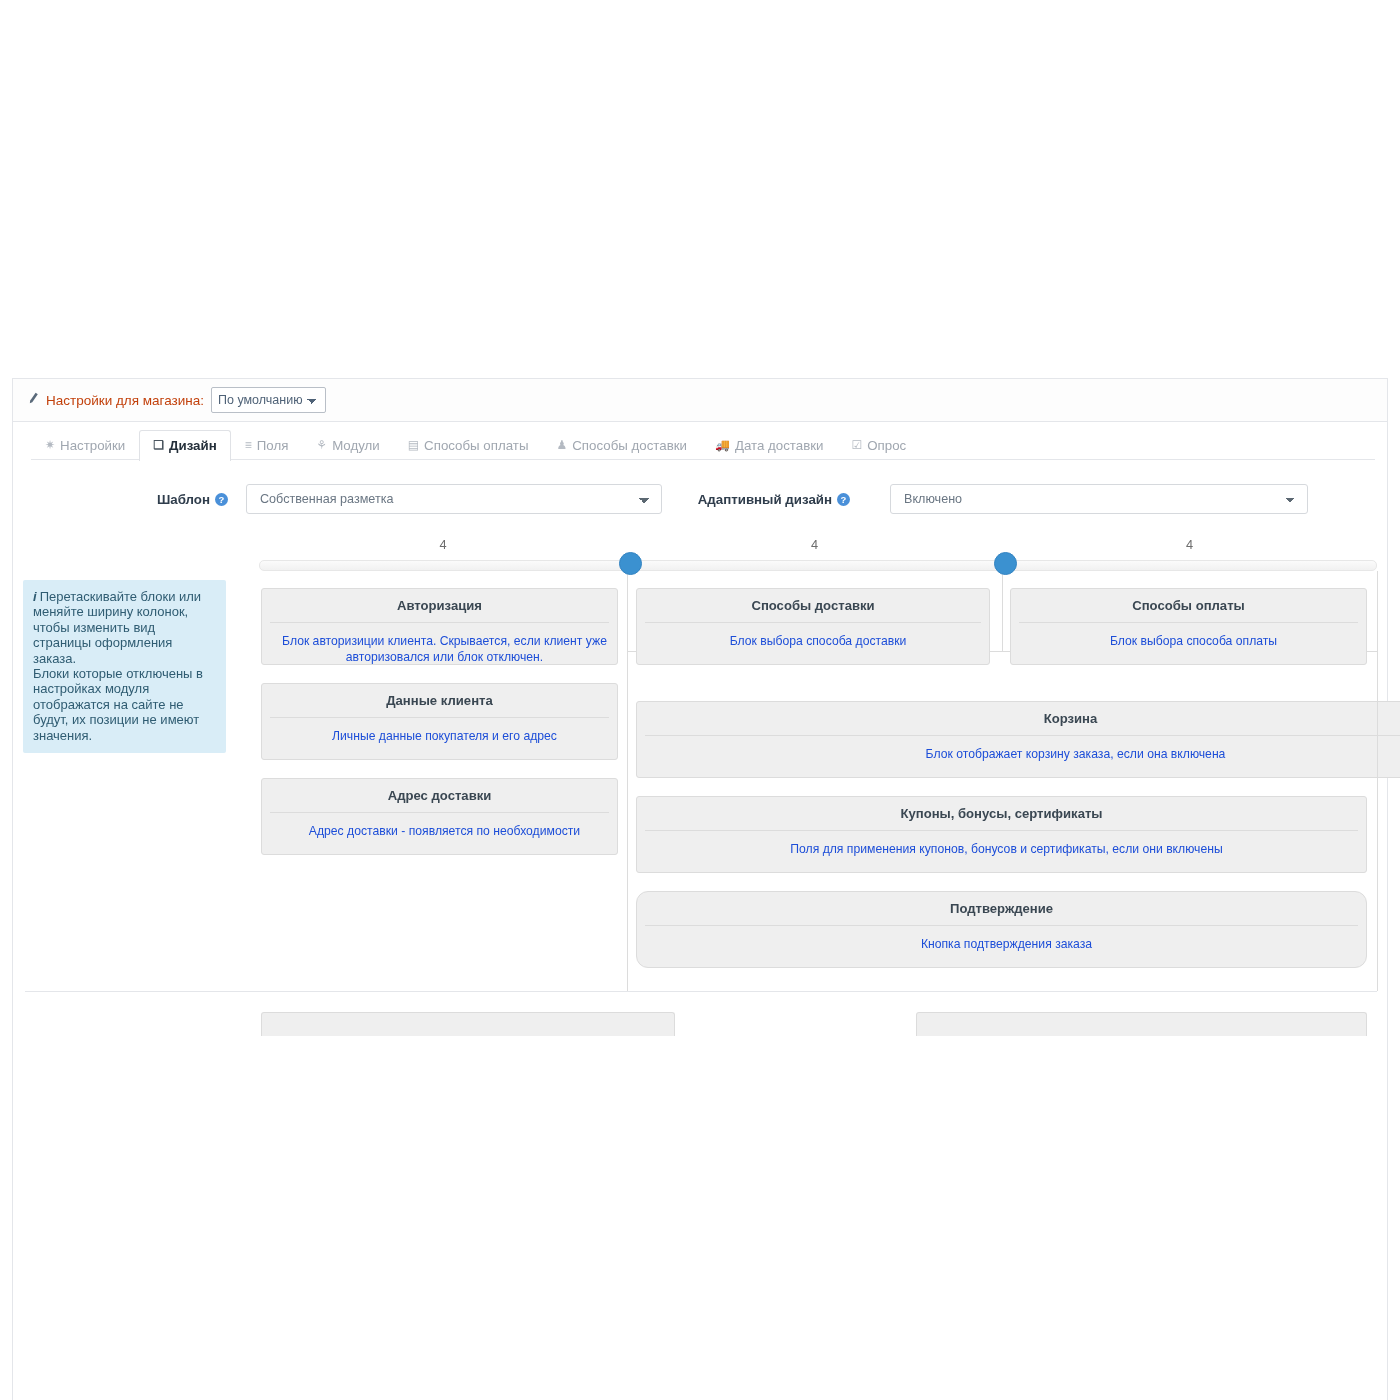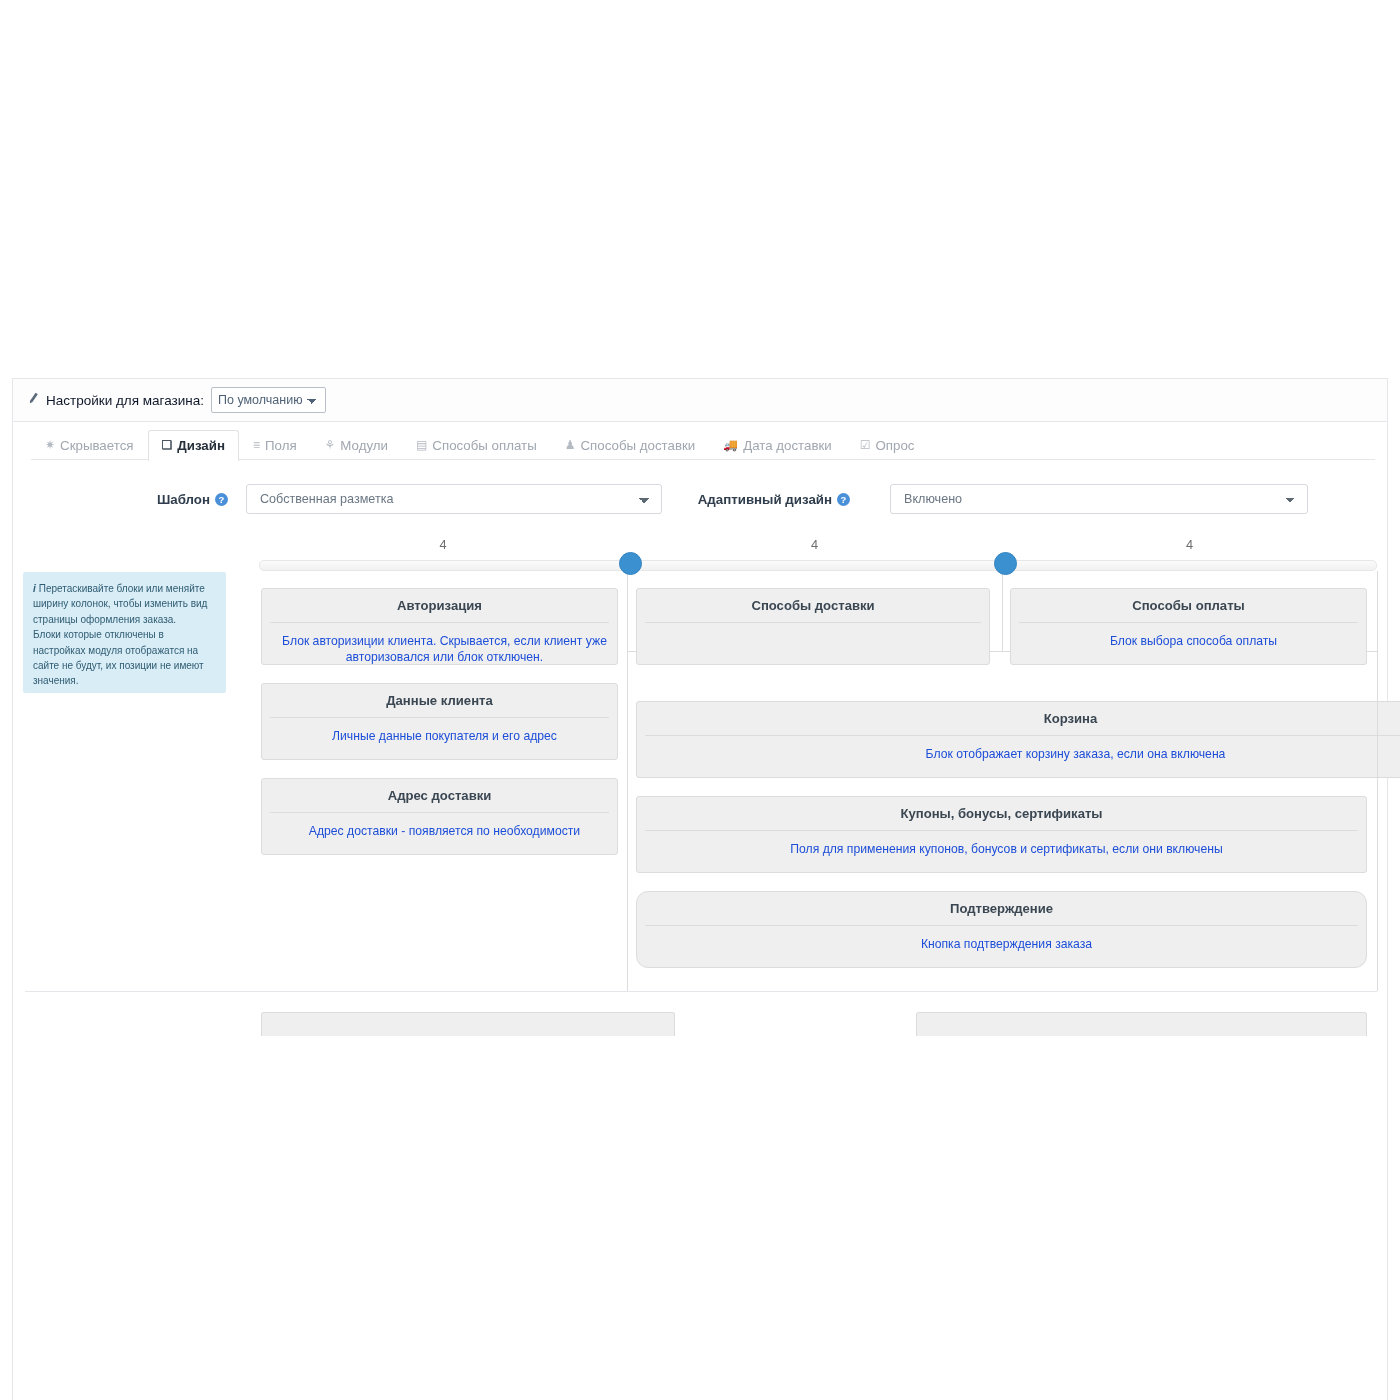--- a/index.html
+++ b/index.html
@@ -51,21 +51,21 @@
   }
   .store-bar .pencil {
     font-size: 12px;
     color: #5a6a7a;
     margin-right: 6px;
     transform: rotate(-10deg);
     display: inline-block;
   }
   .store-bar .lbl {
     font-size: 13.5px;
-    color: #0f172a;
+    color: #c2410c;
     margin-right: 7px;
     white-space: nowrap;
   }
   .store-select {
     font-family: "Liberation Sans", sans-serif;
     font-size: 12.5px;
     color: #4f6277;
     background: #fff;
     border: 1px solid #b9bfc7;
     border-radius: 2px;
@@ -195,27 +195,27 @@
   
   .designer {
     position: relative;
     margin-top: 18px;
     height: 460px;
   }
 
   .info-box {
     position: absolute;
     left: 10px;
-    top: 40px;
+    top: 48px;
     width: 203px;
     background: #d9edf7;
     color: #2f5c72;
-    font-size: 10px;
+    font-size: 13px;
     line-height: 15.4px;
-    padding: 9px 11px 4px 10px;
+    padding: 9px 11px 10px 10px;
     box-sizing: border-box;
     border-radius: 2px;
   }
   .info-box .ibold { font-weight: bold; font-style: italic; margin-right: 3px; }
   .info-box p { margin: 0; }
 
   
   .col-nums {
     position: absolute;
     left: 246px;
@@ -308,21 +308,21 @@
       <span class="lbl">Настройки для магазина:</span>
       <select class="store-select">
         <option>По умолчанию</option>
       </select>
     </div>
 
     <div class="tabs-wrap">
       <div class="tabs" id="tabs-container">
           <div class="tab">
             <span class="ti">✷</span>
-            <span>Скрывается</span>
+            <span>Настройки</span>
           </div>
           <div class="tab active">
             <span class="ti">❑</span>
             <span>Дизайн</span>
           </div>
           <div class="tab">
             <span class="ti">≡</span>
             <span>Поля</span>
           </div>
           <div class="tab">
@@ -404,20 +404,21 @@
         <div class="bd">Личные данные покупателя и его адрес</div>
       </div>
 
       <div class="block" style="left:248px; top:246px; width:357px; height:77px;">
         <div class="bt">Адрес доставки</div>
         <div class="bd">Адрес доставки - появляется по необходимости</div>
       </div>
 
       <div class="block" style="left:623px; top:56px; width:354px; height:77px;">
         <div class="bt">Способы доставки</div>
+        <div class="bd">Блок выбора способа доставки</div>
       </div>
 
       <div class="block" style="left:997px; top:56px; width:357px; height:77px;">
         <div class="bt">Способы оплаты</div>
         <div class="bd">Блок выбора способа оплаты</div>
       </div>
 
       <div class="block" style="left:623px; top:169px; width:869px; height:77px;">
         <div class="bt">Корзина</div>
         <div class="bd">Блок отображает корзину заказа, если она включена</div>

